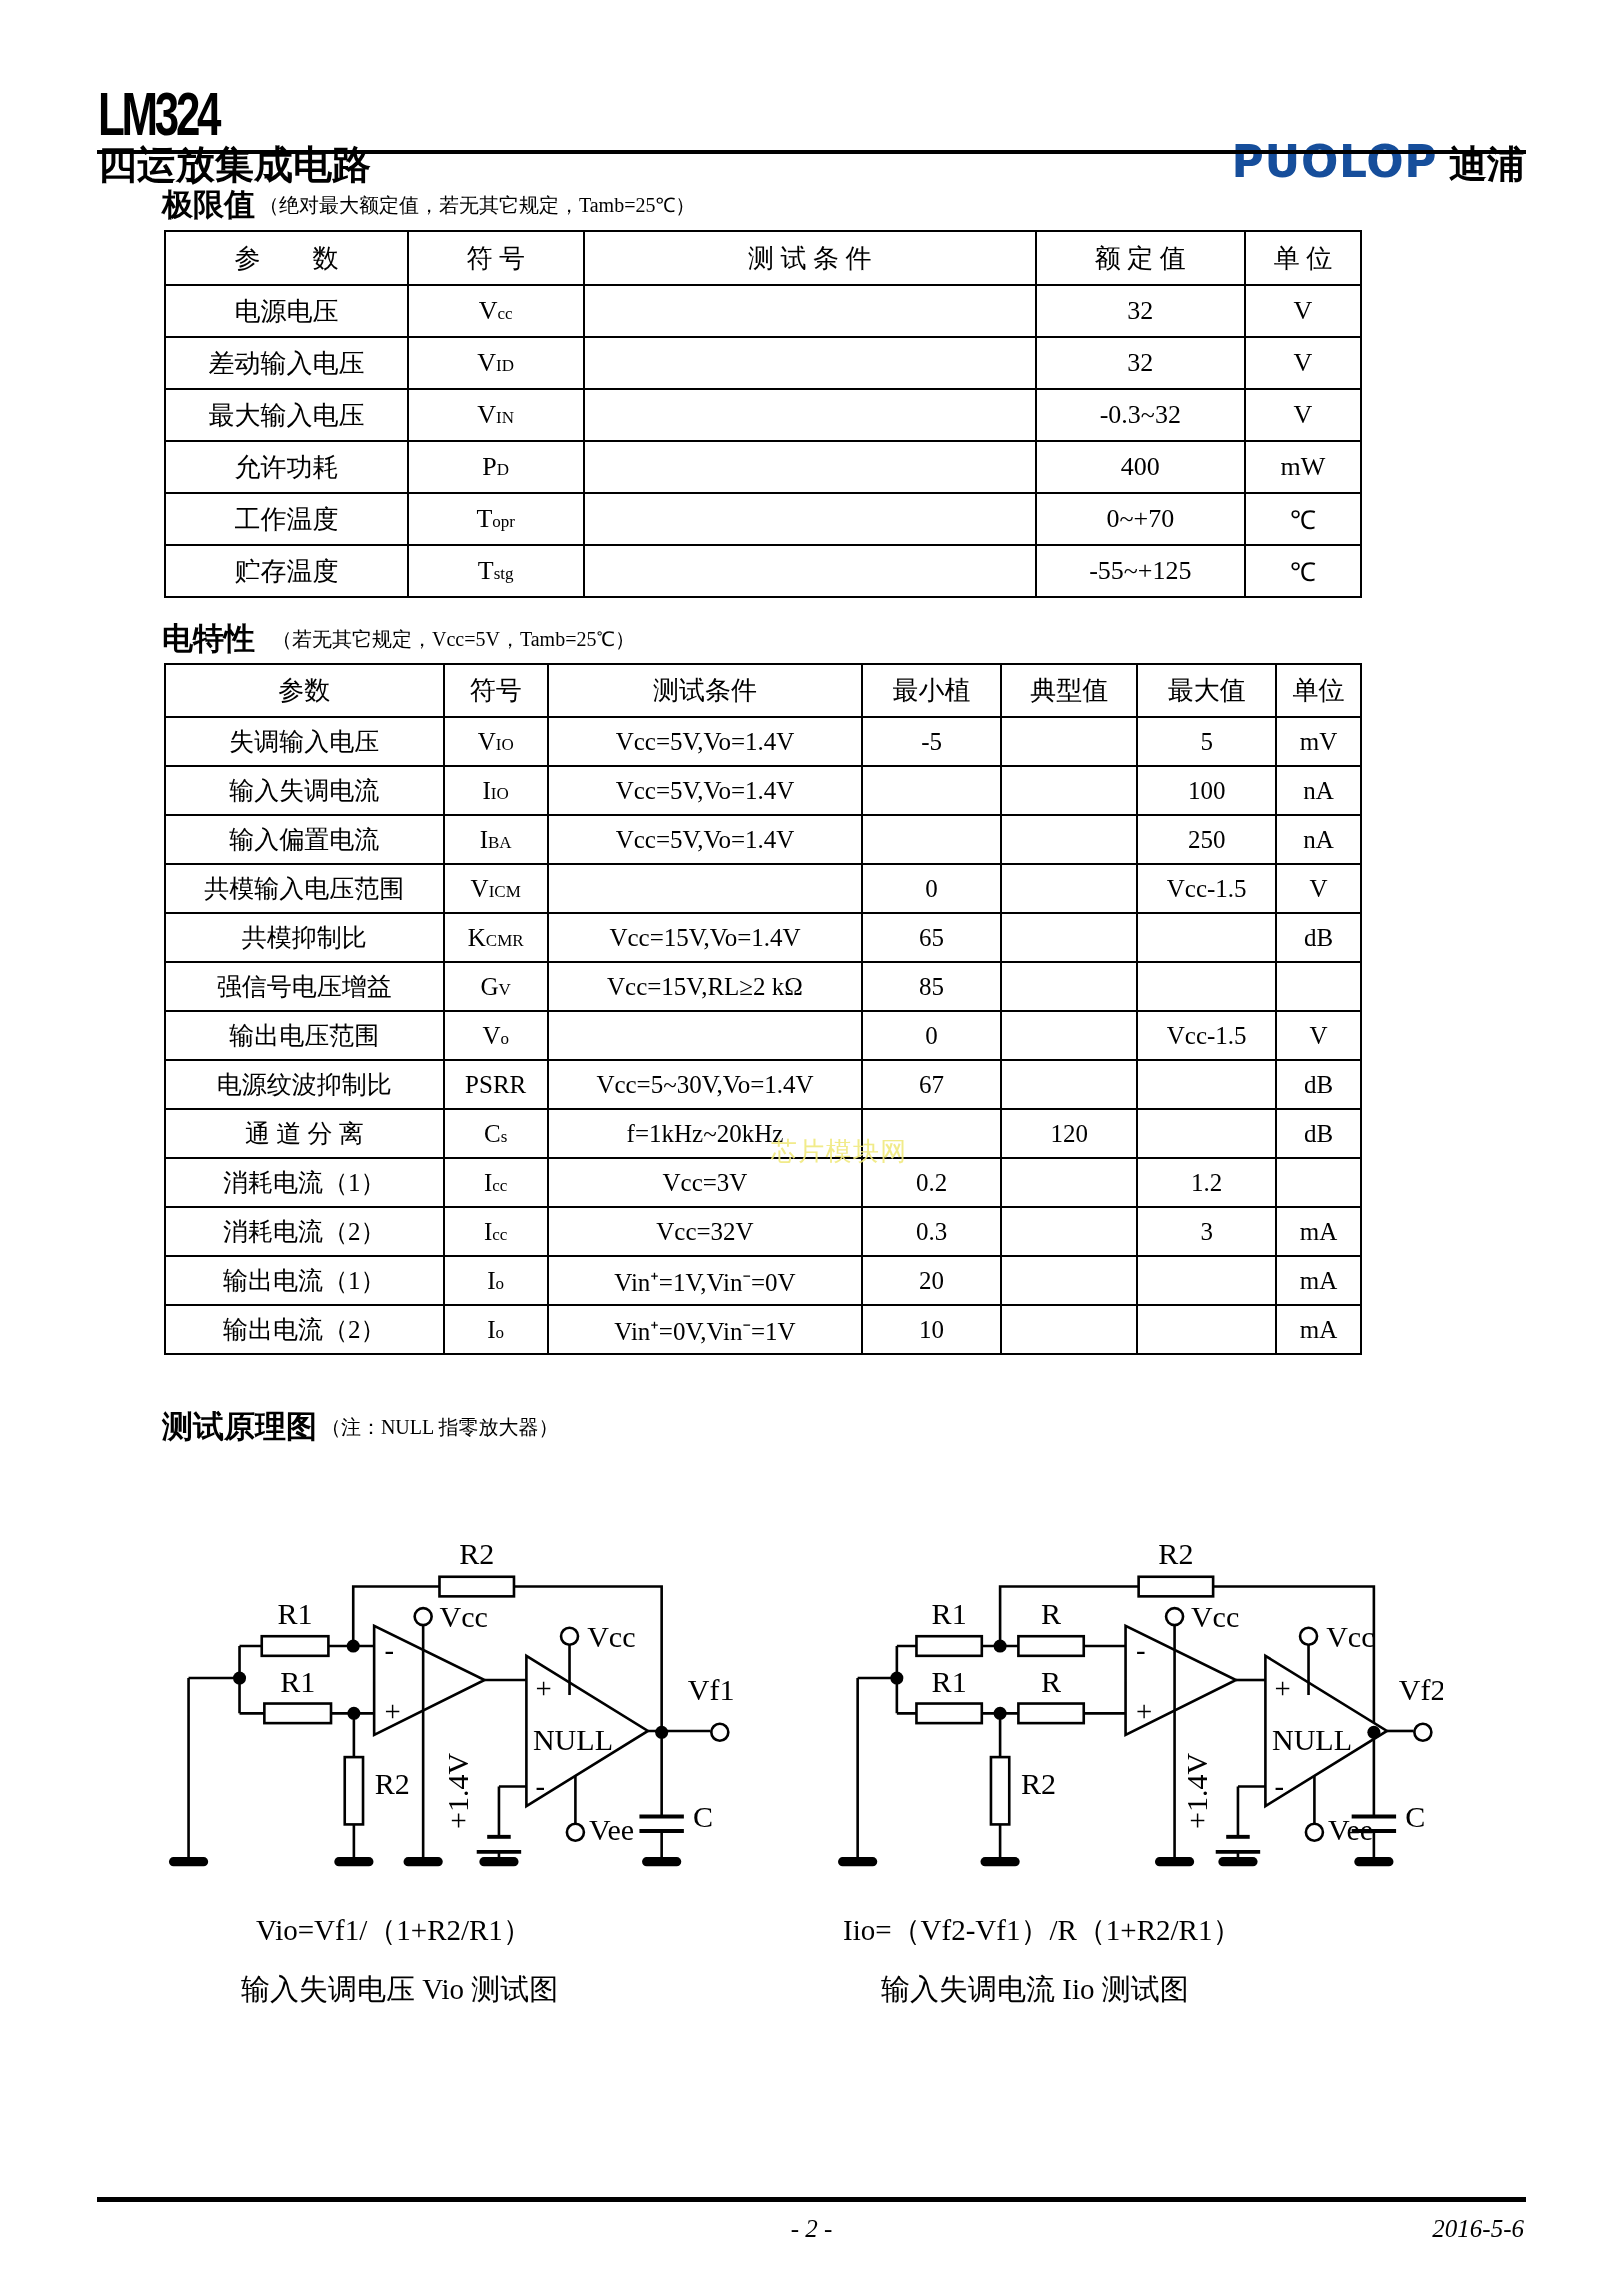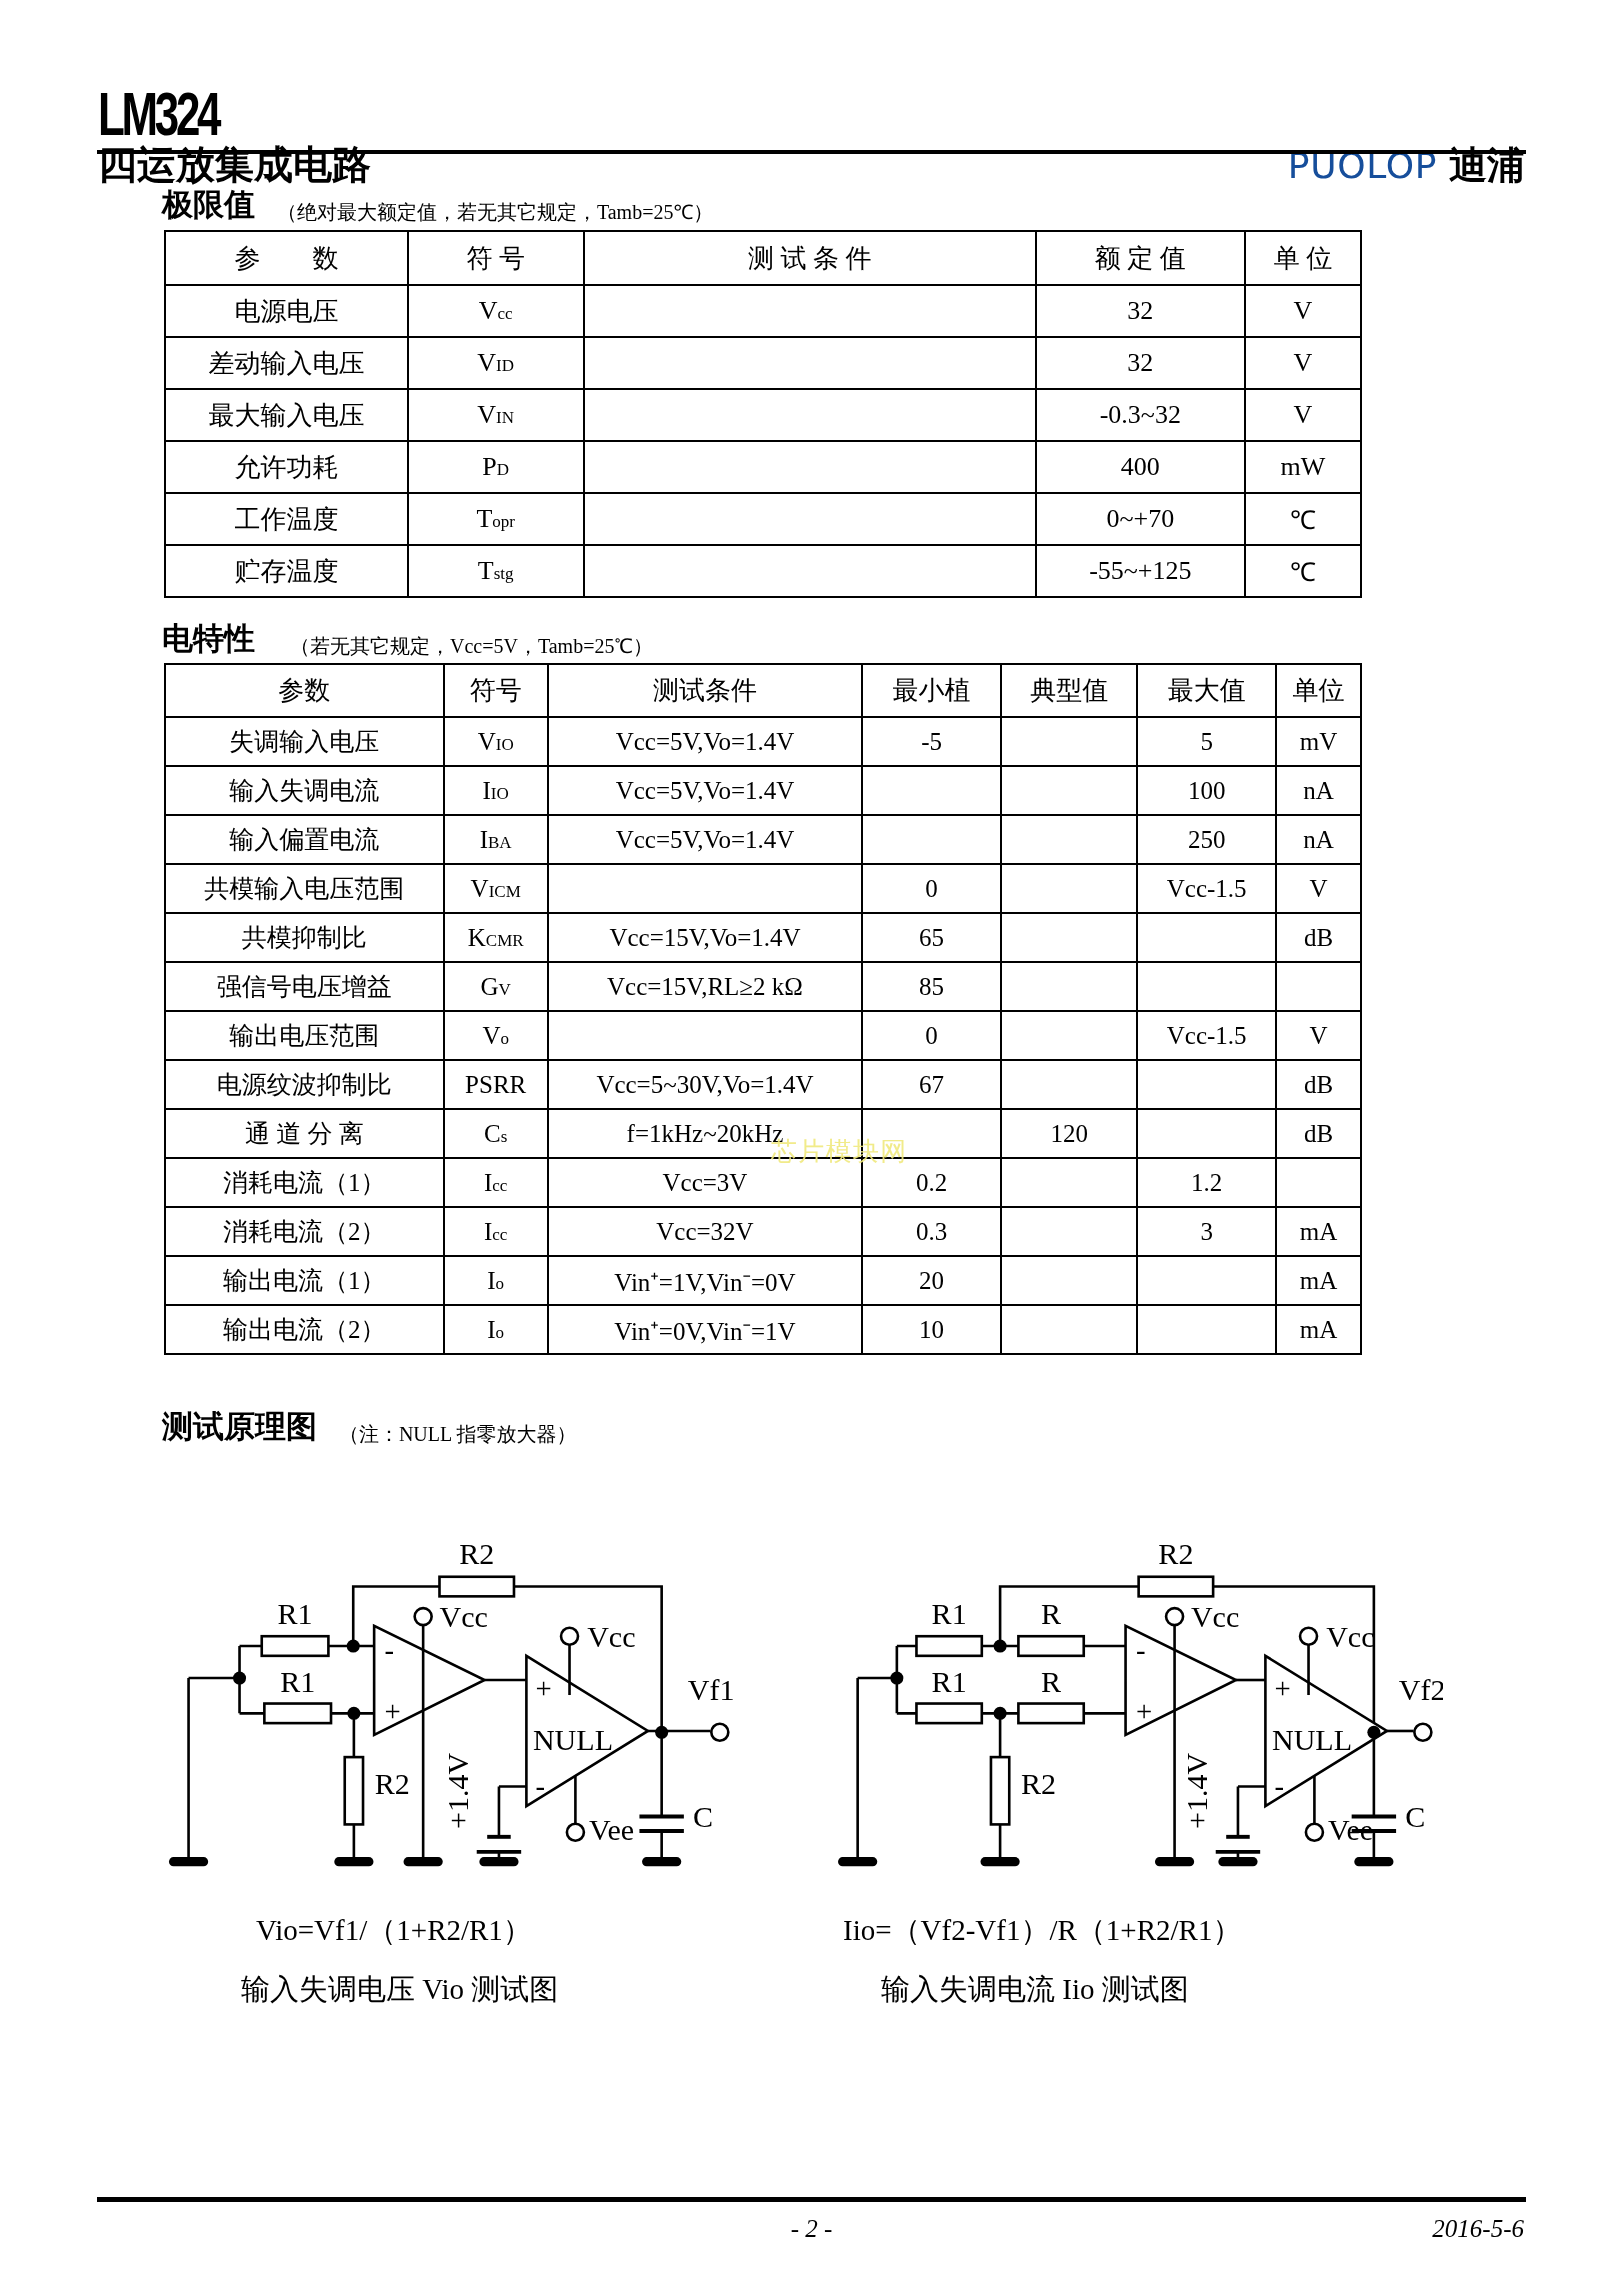--- a/index.html
+++ b/index.html
@@ -5,25 +5,25 @@
   html,body{margin:0;padding:0;background:#e8e8e8;}
   .page{position:relative;width:1623px;height:2295px;background:#ffffff;margin:0 auto;
         font-family:"Liberation Serif",serif;color:#000;overflow:hidden;}
   
   .hdr{position:absolute;left:98px;top:84px;right:98px;display:flex;justify-content:space-between;align-items:flex-end;}
   .hdr-left{display:flex;align-items:baseline;flex-direction:column;}
   .part-no{display:inline-block;font-family:"Liberation Sans",sans-serif;font-weight:800;font-size:61px;
            letter-spacing:-4.6px;transform:scaleX(0.72);transform-origin:left bottom;line-height:1;}
   .part-title{font-weight:bold;font-size:39px;line-height:1;margin-left:-34px;}
   .hdr-logo{display:flex;align-items:baseline;gap:11.8px;}
-  .brand{font-family:"DejaVu Sans",sans-serif;font-weight:400;font-size:36px;line-height:1;letter-spacing:0.7px;margin-left:16px;}
+  .brand{font-family:"DejaVu Sans",sans-serif;font-weight:700;font-size:44px;line-height:1;letter-spacing:0.7px;margin-left:16px;}
   .brand-cn{font-weight:bold;font-size:38px;line-height:1;}
   .rule-top{position:absolute;left:97px;top:150px;width:1429px;height:3.9px;background:#000;}
   
-  .sec-title{position:absolute;display:flex;align-items:flex-end;white-space:nowrap;gap:18px;}
+  .sec-title{position:absolute;display:flex;align-items:center;white-space:nowrap;}
   .sec-title .big{font-weight:bold;font-size:31px;}
   .sec-title .small{font-size:20px;margin-left:3.9px;}
   
   table.ds{position:absolute;border-collapse:collapse;table-layout:fixed;background:#fff;}
   table.ds th,table.ds td{border:2.6px solid #000;text-align:center;vertical-align:middle;
       font-size:26px;padding:0 3.9px;overflow:hidden;}
   table.ds th{font-weight:normal;}
   #t1{left:164px;top:230px;width:1198px;}
   #t1 th{height:52px;}
   #t1 td{height:50px;margin-top:8px;}

